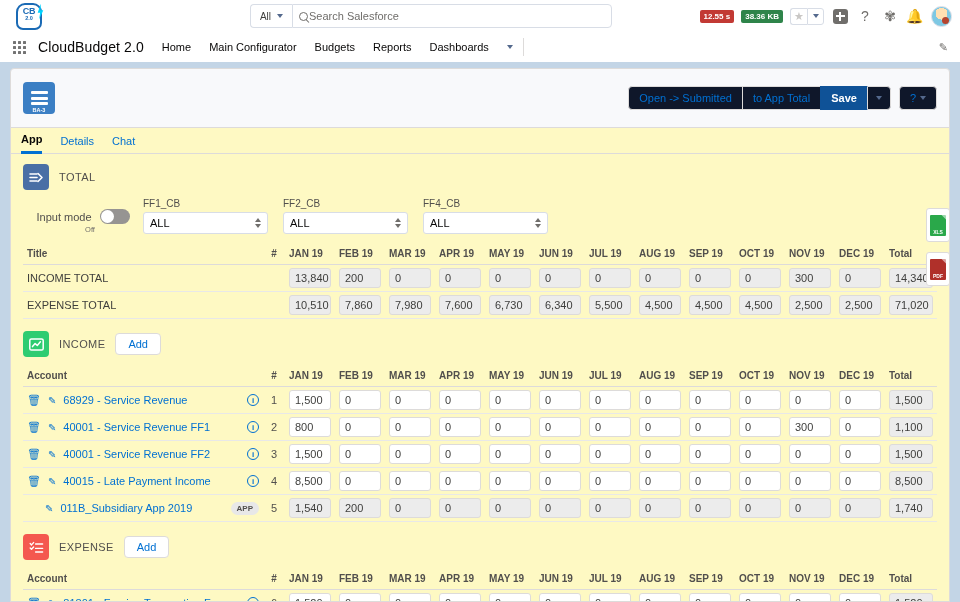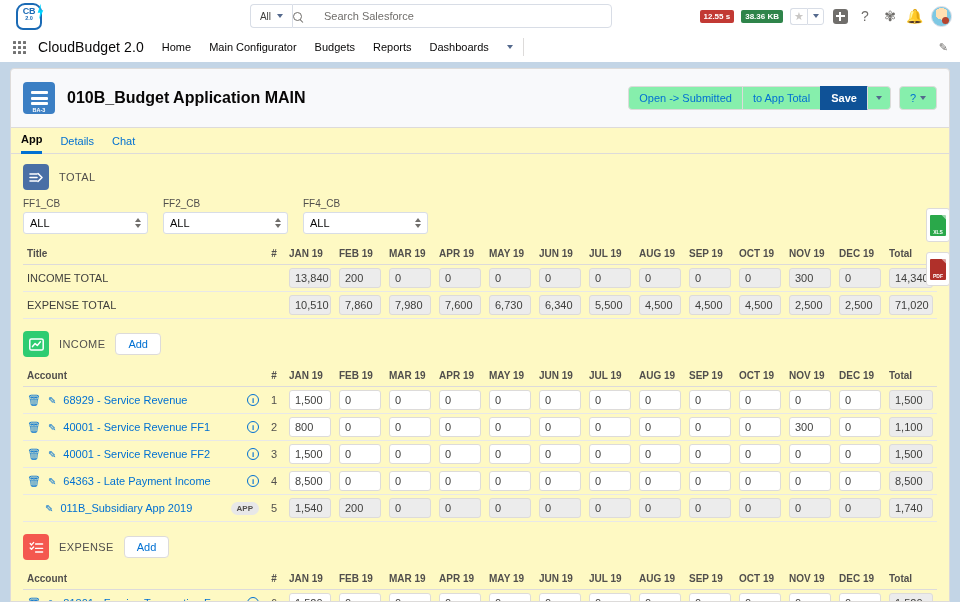--- a/index.html
+++ b/index.html
@@ -45,21 +45,21 @@
 
   .search-wrap { position:absolute; left:250px; top:4px; display:flex; width:362px; height:24px; }
   .search-scope {
     width:42px; background:#fff; border:1px solid #d8dde6; border-right:none;
     border-radius:4px 0 0 4px; display:flex; align-items:center;
     justify-content:center; gap:6px; font-size:10px; color:#3e3e3c;
   }
   .caret-down { width:0;height:0;border-left:3.5px solid transparent;border-right:3.5px solid transparent;border-top:4.5px solid #54698d; }
   .search-field {
     flex:1; background:#fff; border:1px solid #d8dde6; border-radius:0 4px 4px 0;
-    display:flex; align-items:center; padding-left:0; gap:22px;
+    display:flex; align-items:center; padding-left:6px; gap:1px;
   }
   .search-field .ph { font-size:11px; color:#706e6b; }
   .mag { width:9px;height:9px;border:1.3px solid #706e6b;border-radius:50%;position:relative;display:inline-block;}
   .mag::after{content:"";position:absolute;width:1.3px;height:4px;background:#706e6b;right:-1.5px;bottom:-3px;transform:rotate(-45deg);}
 
   .gb-right { position:absolute; right:8px; top:0; height:32px; display:flex; align-items:center; gap:7px; }
   .badge { font-size:8px; font-weight:bold; color:#fff; padding:2px 4px; border-radius:2px; white-space:nowrap; }
   .badge.red { background:#c23934; }
   .badge.green { background:#2e844a; }
   .star-grp { display:flex; }
@@ -105,21 +105,21 @@
   .rec-icon {
     width:32px;height:32px;background:#3b7fc4;border-radius:4px;position:relative;
     display:flex;flex-direction:column;align-items:center;justify-content:center;gap:2.5px;
     margin-right:12px;
   }
   .rec-icon i { width:17px;height:3px;background:#fff;border-radius:1px; display:block;}
   .rec-icon .ba3 { position:absolute; bottom:1px; left:0; right:0; text-align:center; font-size:5.5px; color:#fff; font-weight:bold; font-style:normal;height:auto;background:none;}
   .rec-title { font-size:16px; font-weight:bold; color:#080707; }
   .hdr-actions { position:absolute; right:12px; display:flex; align-items:center; }
   .btn {
-    height:24px; border:1px solid #dddbda; background:#86efac; color:#0070d2;
+    height:24px; border:1px solid #dddbda; background:#0f172a; color:#0070d2;
     font-size:11px; padding:0 10px; border-radius:4px; display:flex;
     align-items:center; justify-content:center; cursor:pointer; white-space:nowrap;
   }
   .btn + .btn { margin-left:-1px; border-radius:0; }
   .btn.first { border-radius:4px 0 0 4px; }
   .btn.save { background:#0f5297; color:#fff; border-color:#0f5297; font-weight:bold; }
   .btn.caret-btn { border-radius:0 4px 4px 0; width:24px; padding:0; }
   .btn.help { margin-left:8px; border-radius:4px; color:#0070d2; gap:4px; }
 
   .record-body {
@@ -278,21 +278,20 @@
 
 <div class="page-shell">
 
   <div class="record-header">
     <div class="rec-icon">
       <i></i>
         <i></i>
         <i></i>
       <span class="ba3">BA-3</span>
     </div>
-    <div class="rec-title">010B_Budget Application MAIN</div>
     <div class="hdr-actions">
       <button class="btn first">Open -&gt; Submitted</button>
       <button class="btn">to App Total</button>
       <button class="btn save">Save</button>
       <button class="btn caret-btn">
           <i class="caret-down"></i>
         </button>
       <button class="btn help">
         <span>?</span>
         <i class="caret-down"></i>
@@ -313,20 +312,27 @@
         <div class="sec-icon total">
           <svg width="15" height="13" viewBox="0 0 15 13">
               <path d="M1 3h7M1 6.5h7M1 10h7" stroke="#fff" stroke-width="1.6" stroke-linecap="round"></path>
               <path d="M9 2.5l4 4-4 4" stroke="#fff" stroke-width="1.6" fill="none" stroke-linecap="round" stroke-linejoin="round"></path>
             </svg>
         </div>
         <span class="sec-label">TOTAL</span>
       </div>
 
       <div class="filters">
+        <div class="inputmode">
+          <div class="inputmode-row">
+            <span class="im-label">Input mode</span>
+            <span class="toggle"></span>
+          </div>
+          <span class="off-lbl">Off</span>
+        </div>
         <div class="ff">
           <div class="ff-label">FF1_CB</div>
           <div class="ff-select">
             <span>ALL</span>
             <span class="spin">
                 <i class="up"></i>
                 <i class="dn"></i>
               </span>
           </div>
         </div>
@@ -675,21 +681,21 @@
               </td>
               <td>
                 <div class="cell tot">1,500</div>
               </td>
             </tr>
             <tr>
               <td>
                 <div class="acct-cell">
                   <span class="tr-ico">🗑</span>
                   <span class="pencil">✎</span>
-                  <span class="acct-link" style="flex: 1 1 0%;">64363 - Late Payment Income</span>
+                  <span class="acct-link" style="flex: 1 1 0%;">40015 - Late Payment Income</span>
                   <span class="info-ico">i</span>
                 </div>
               </td>
               <td class="rowno">4</td>
               <td>
                 <div class="cell">8,500</div>
               </td>
               <td>
                 <div class="cell">0</div>
               </td>

